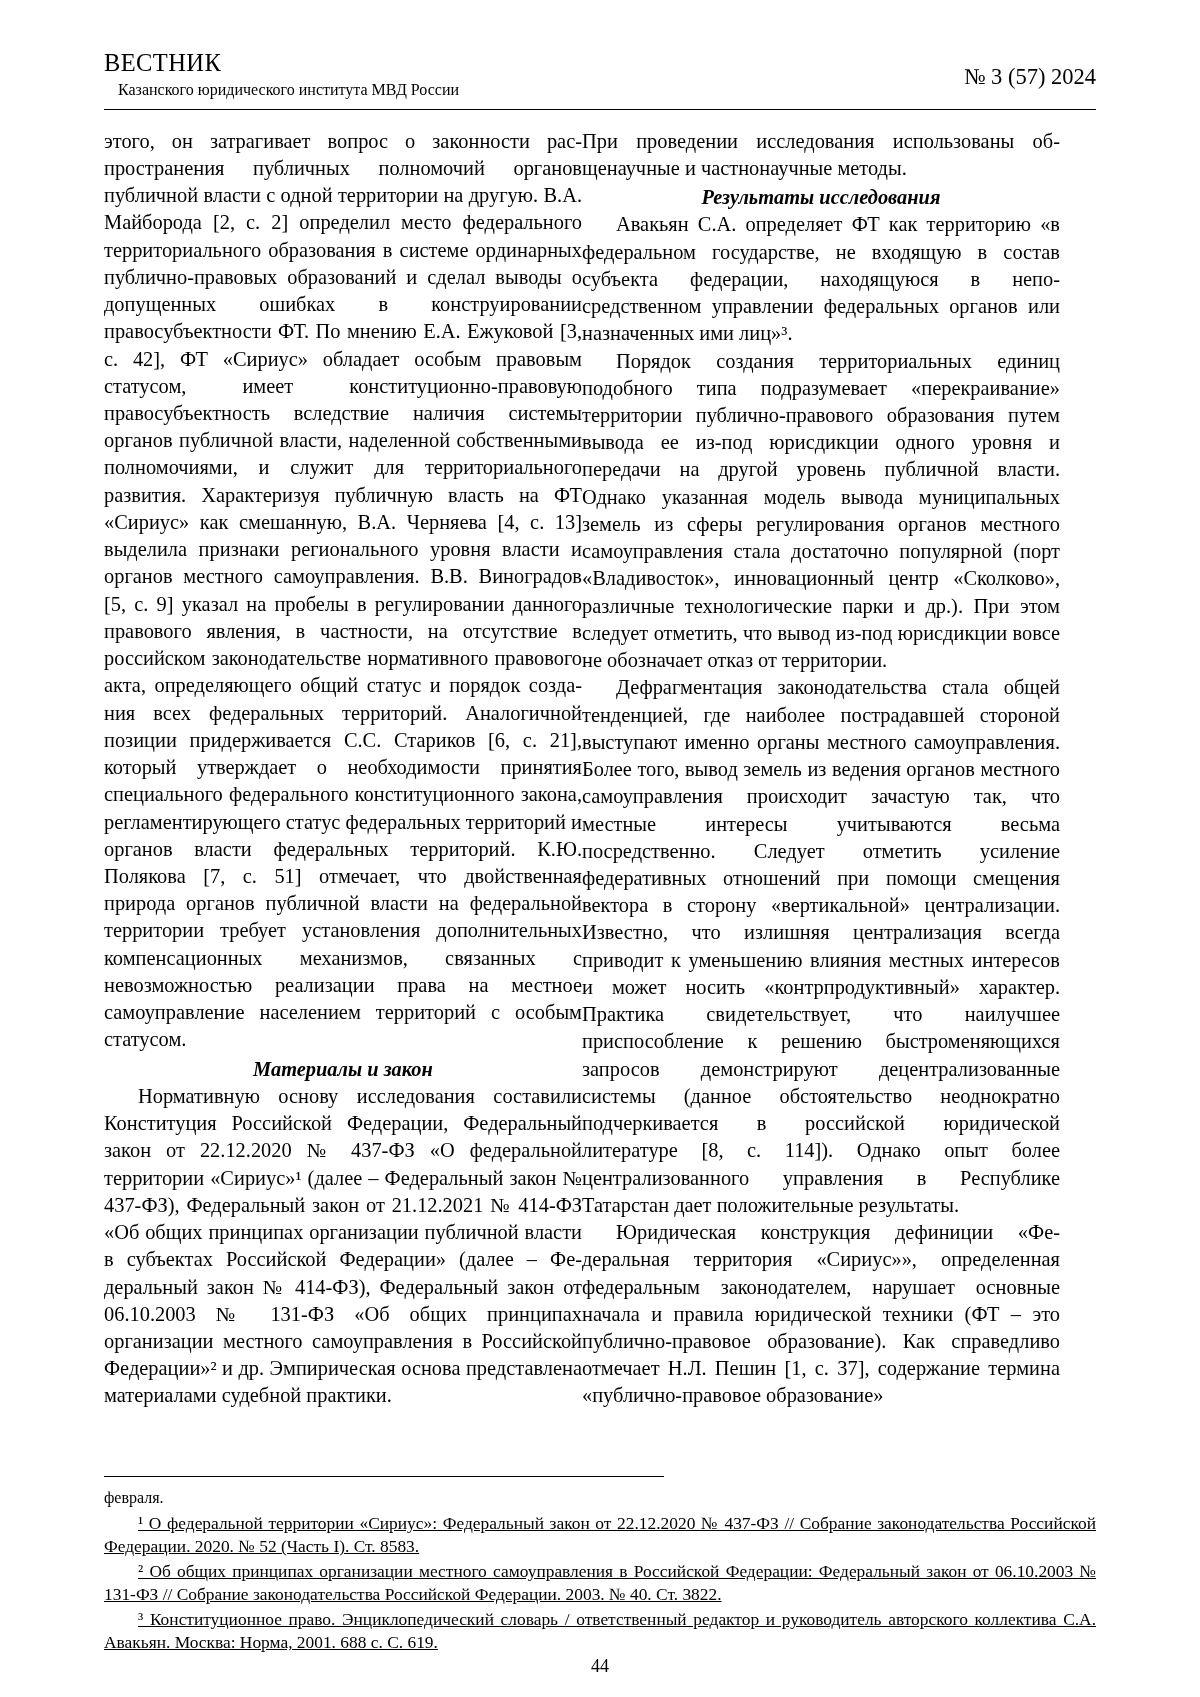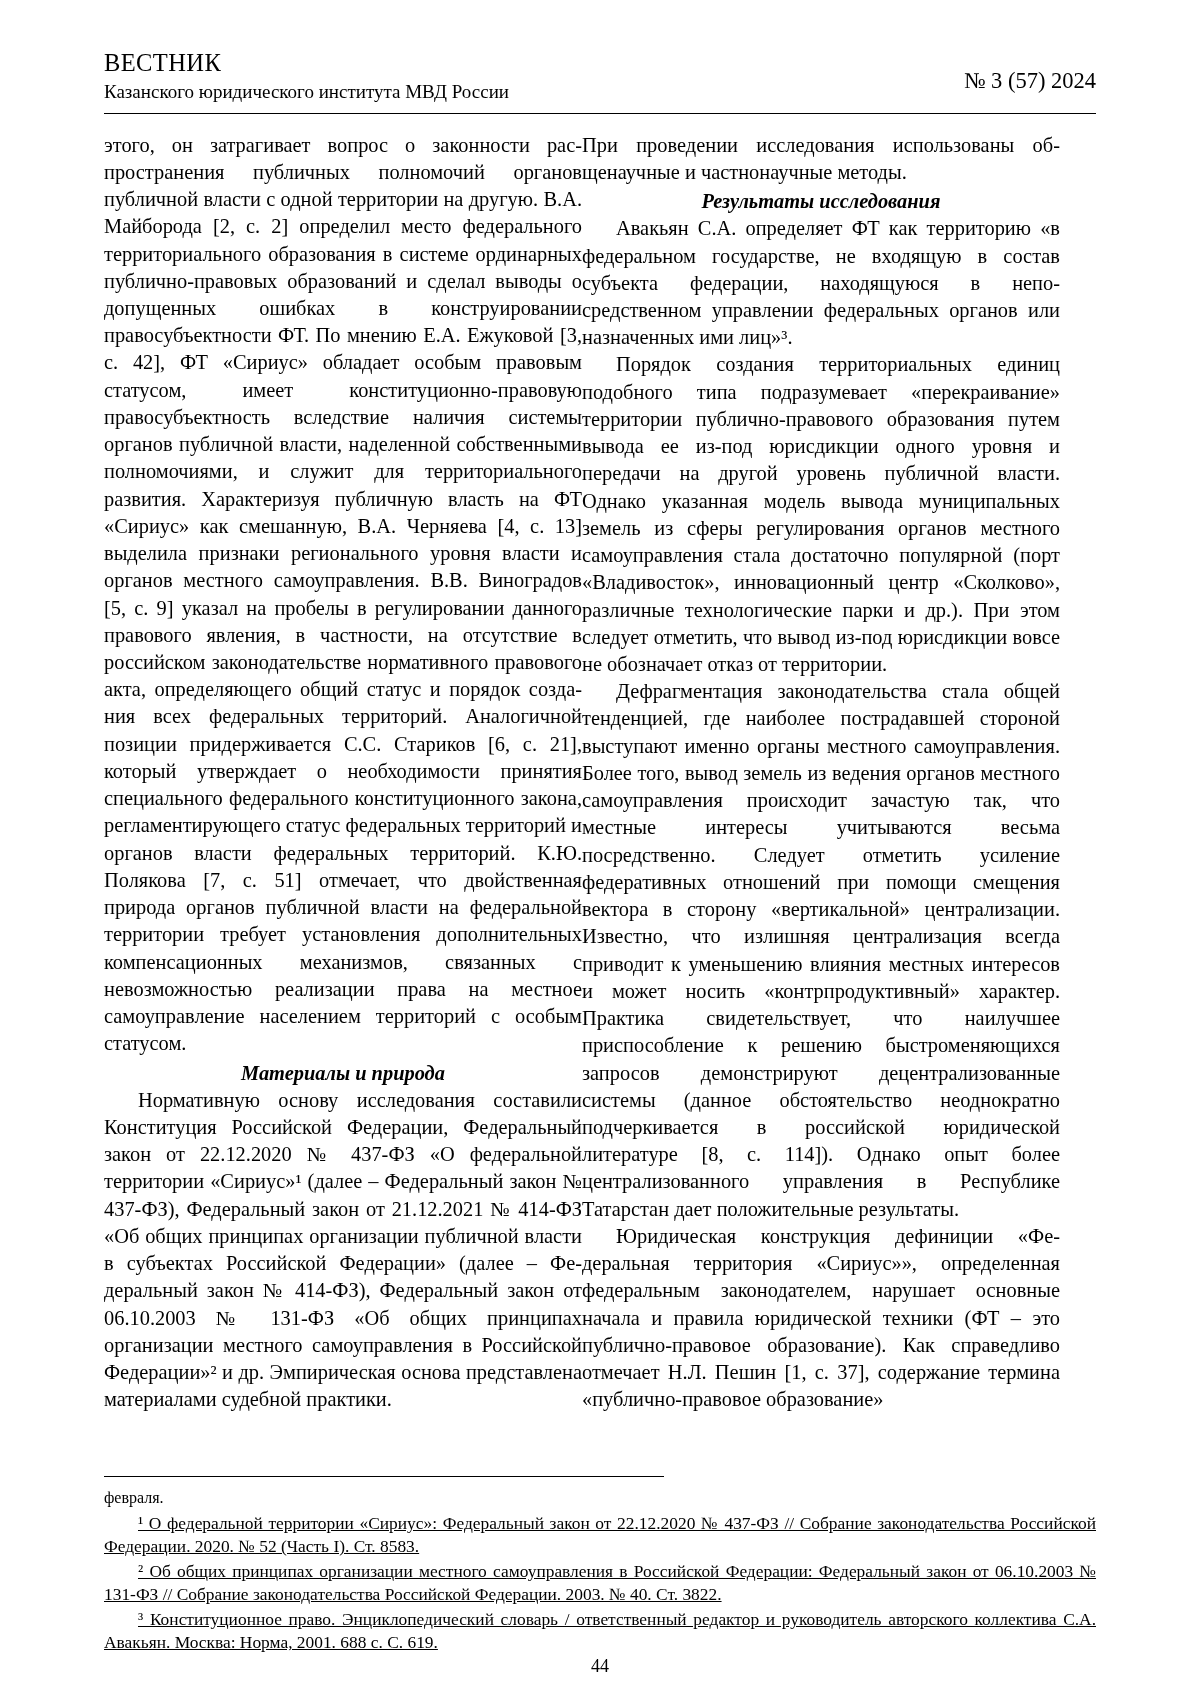--- a/index.html
+++ b/index.html
@@ -33,23 +33,24 @@
   }
   .header-left {
     display: block;
   }
   .journal-title {
     font-size: 24.5px;
     letter-spacing: 0.4px;
     line-height: 1.22;
   }
   .journal-sub {
-    font-size: 19px;
+    font-size: 16px;
     line-height: 1.3;
     margin-top: 2px;
+    margin-left: 14px;
   }
   .issue {
     position: absolute;
     right: 0;
     bottom: 19px;
     font-size: 22.5px;
   }
 
   
   .columns {
@@ -118,21 +119,21 @@
       <div class="journal-title">ВЕСТНИК</div>
       <div class="journal-sub">Казанского юридического института МВД России</div>
     </div>
     <div class="issue">№ 3 (57) 2024</div>
   </div>
 
   <div class="columns">
 
     <div class="col">
       <p class="noindent">этого, он затрагивает вопрос о законности рас­пространения публичных полномочий органов публичной власти с одной территории на другую. В.А. Майборода [2, с. 2] определил место феде­рального территориального образования в систе­ме ординарных публично-правовых образований и сделал выводы о допущенных ошибках в кон­струировании правосубъектности ФТ. По мнению Е.А. Ежуковой [3, с. 42], ФТ «Сириус» обладает особым правовым статусом, имеет конституци­онно-правовую правосубъектность вследствие наличия системы органов публичной власти, на­деленной собственными полномочиями, и служит для территориального развития. Характеризуя публичную власть на ФТ «Сириус» как смешан­ную, В.А. Черняева [4, с. 13] выделила признаки регионального уровня власти и органов местного самоуправления. В.В. Виноградов [5, с. 9] указал на пробелы в регулировании данного правового явления, в частности, на отсутствие в российском законодательстве нормативного правового акта, определяющего общий статус и порядок созда­ния всех федеральных территорий. Аналогичной позиции придерживается С.С. Стариков [6, с. 21], который утверждает о необходимости принятия специального федерального конституционного закона, регламентирующего статус федеральных территорий и органов власти федеральных тер­риторий. К.Ю. Полякова [7, с. 51] отмечает, что двойственная природа органов публичной власти на федеральной территории требует установле­ния дополнительных компенсационных механиз­мов, связанных с невозможностью реализации права на местное самоуправление населением территорий с особым статусом.</p>
-      <p class="subhead">Материалы и природа</p>
+      <p class="subhead">Материалы и закон</p>
       <p>Нормативную основу исследования соста­вили Конституция Российской Федерации, Федеральный закон от 22.12.2020 № 437-ФЗ «О федеральной территории «Сириус»¹ (да­лее – Федеральный закон № 437-ФЗ), Федераль­ный закон от 21.12.2021 № 414-ФЗ «Об общих принципах организации публичной власти в субъектах Российской Федерации» (далее – Фе­деральный закон № 414-ФЗ), Федеральный закон от 06.10.2003 № 131-ФЗ «Об общих принципах организации местного самоуправления в Россий­ской Федерации»² и др. Эмпирическая основа представлена материалами судебной практики.</p>
     </div>
 
     <div class="col">
       <p class="noindent">При проведении исследования использованы об­щенаучные и частнонаучные методы.</p>
       <p class="subhead">Результаты исследования</p>
       <p>Авакьян С.А. определяет ФТ как территорию «в федеральном государстве, не входящую в со­став субъекта федерации, находящуюся в непо­средственном управлении федеральных органов или назначенных ими лиц»³.</p>
       <p>Порядок создания территориальных единиц подобного типа подразумевает «перекраивание» территории публично-правового образования пу­тем вывода ее из-под юрисдикции одного уровня и передачи на другой уровень публичной власти. Однако указанная модель вывода муниципальных земель из сферы регулирования органов местно­го самоуправления стала достаточно популяр­ной (порт «Владивосток», инновационный центр «Сколково», различные технологические пар­ки и др.). При этом следует отметить, что вывод из-под юрисдикции вовсе не обозначает отказ от территории.</p>
       <p>Дефрагментация законодательства стала об­щей тенденцией, где наиболее пострадавшей стороной выступают именно органы местного самоуправления. Более того, вывод земель из ведения органов местного самоуправления про­исходит зачастую так, что местные интересы учитываются весьма посредственно. Следует от­метить усиление федеративных отношений при помощи смещения вектора в сторону «вертикаль­ной» централизации. Известно, что излишняя централизация всегда приводит к уменьшению влияния местных интересов и может носить «контрпродуктивный» характер. Практика сви­детельствует, что наилучшее приспособление к решению быстроменяющихся запросов демон­стрируют децентрализованные системы (данное обстоятельство неоднократно подчеркивается в российской юридической литературе [8, с. 114]). Однако опыт более централизованного управле­ния в Республике Татарстан дает положительные результаты.</p>
       <p>Юридическая конструкция дефиниции «Фе­деральная территория «Сириус»», определенная федеральным законодателем, нарушает основные начала и правила юридической техники (ФТ – это публично-правовое образование). Как справед­ливо отмечает Н.Л. Пешин [1, с. 37], содержа­ние термина «публично-правовое образование»</p>

